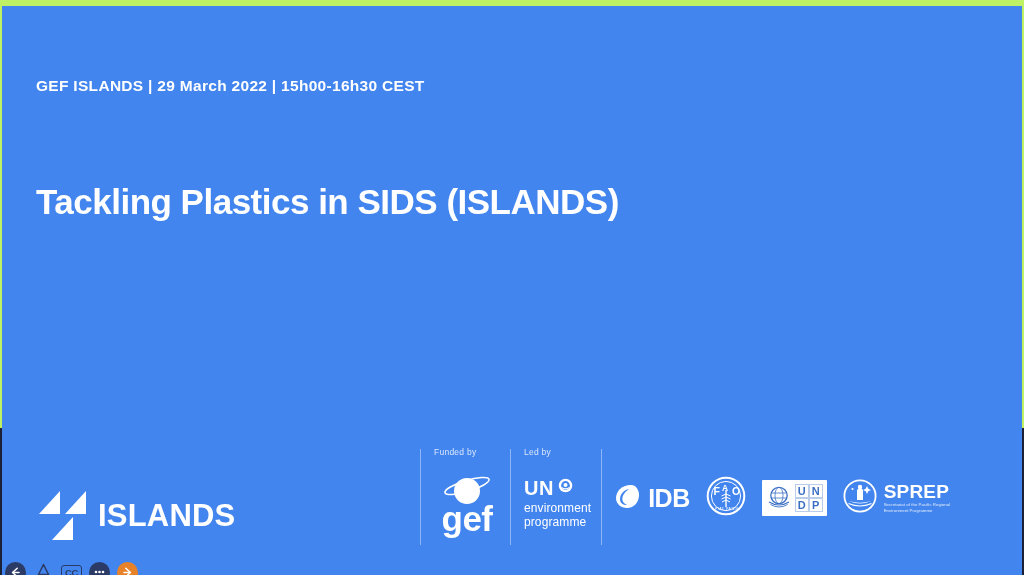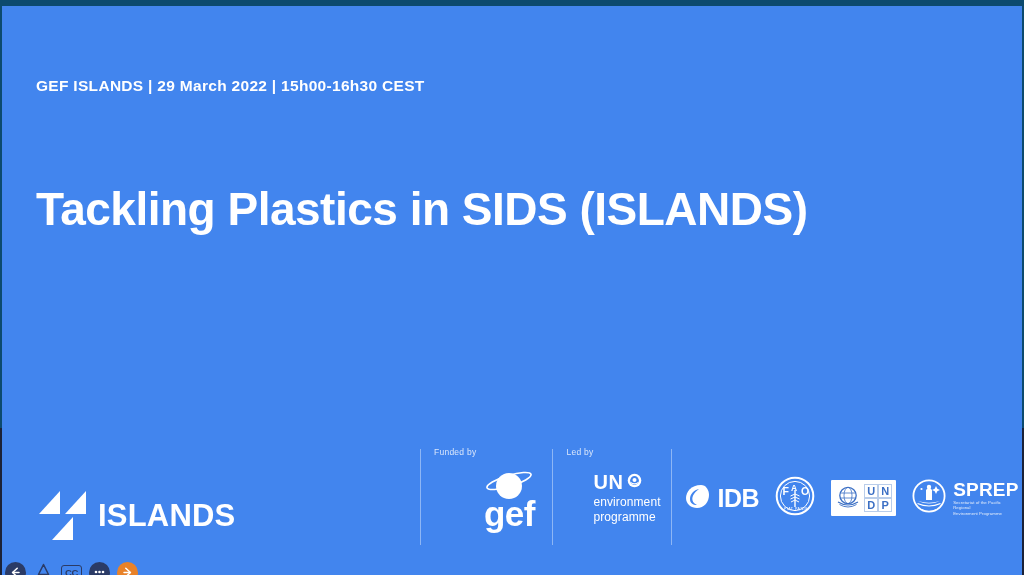--- a/index.html
+++ b/index.html
@@ -6,21 +6,21 @@
   html, body {
     width:1024px; height:575px;
     overflow:hidden;
     background:#1b2238;
     font-family:"Liberation Sans", sans-serif;
   }
 
   #stage {
     position:relative;
     width:1024px; height:428px;
-    background:#0c4a6e;
+    background:#bef264;
     text-decoration:underline;
   }
 
   
   #slide {
     position:absolute;
     left:2px; top:6px;
     width:1020px; height:569px;
     background:#4285ee;
     overflow:hidden;
@@ -34,21 +34,21 @@
     font-weight:bold;
     letter-spacing:0.3px;
     color:#ffffff;
     white-space:nowrap;
   }
 
   
   #title {
     position:absolute;
     left:34px; top:176px;
-    font-size:46px;
+    font-size:35px;
     font-weight:bold;
     letter-spacing:-0.5px;
     color:#ffffff;
     white-space:nowrap;
   }
 
   
   #islands-brand {
     position:absolute;
     left:34px; top:483px;
@@ -72,21 +72,21 @@
     left:418px; top:440px;
     height:100px;
     display:flex;
     align-items:stretch;
   }
   .pgroup {
     position:relative;
     padding-left:14px;
     padding-right:10px;
     display:flex;
-    flex-direction:row;
+    flex-direction:column;
   }
   .pgroup::before {
     content:"";
     position:absolute;
     left:0; top:3px;
     width:1px; height:96px;
     background:rgba(255,255,255,0.40);
   }
   .pcap {
     font-size:8.5px;

